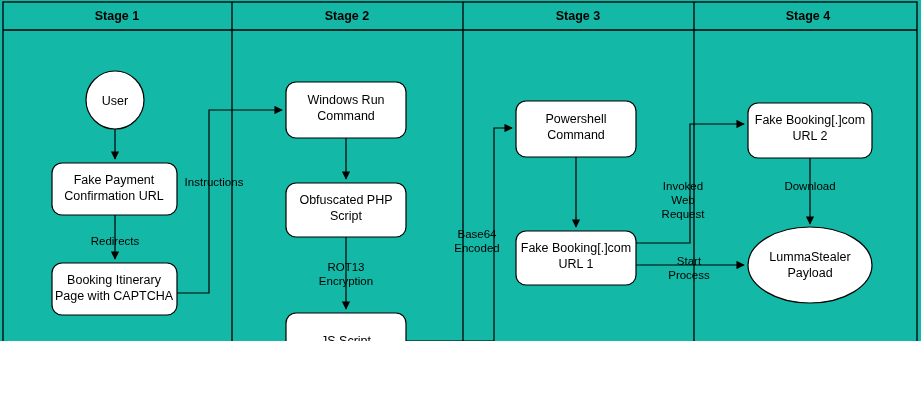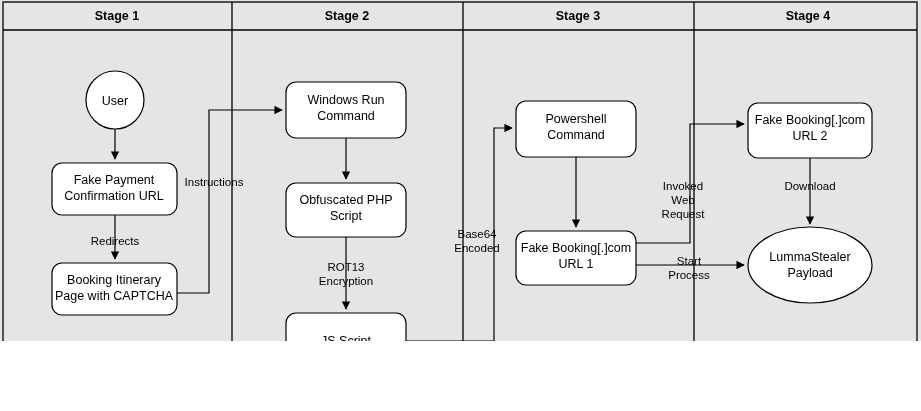--- a/index.html
+++ b/index.html
@@ -4,21 +4,21 @@
 <style>
   html, body {
     margin: 0;
     padding: 0;
     background: #ffffff;
   }
   #canvas {
     position: relative;
     width: 921px;
     height: 341px;
-    background: #e5e5e5;
+    background: #14b8a6;
     font-family: "Liberation Sans", sans-serif;
     overflow: hidden;
   }
   #canvas svg {
     position: absolute;
     top: 0;
     left: 0;
   }
   .stage-title {
     font-size: 12.5px;

